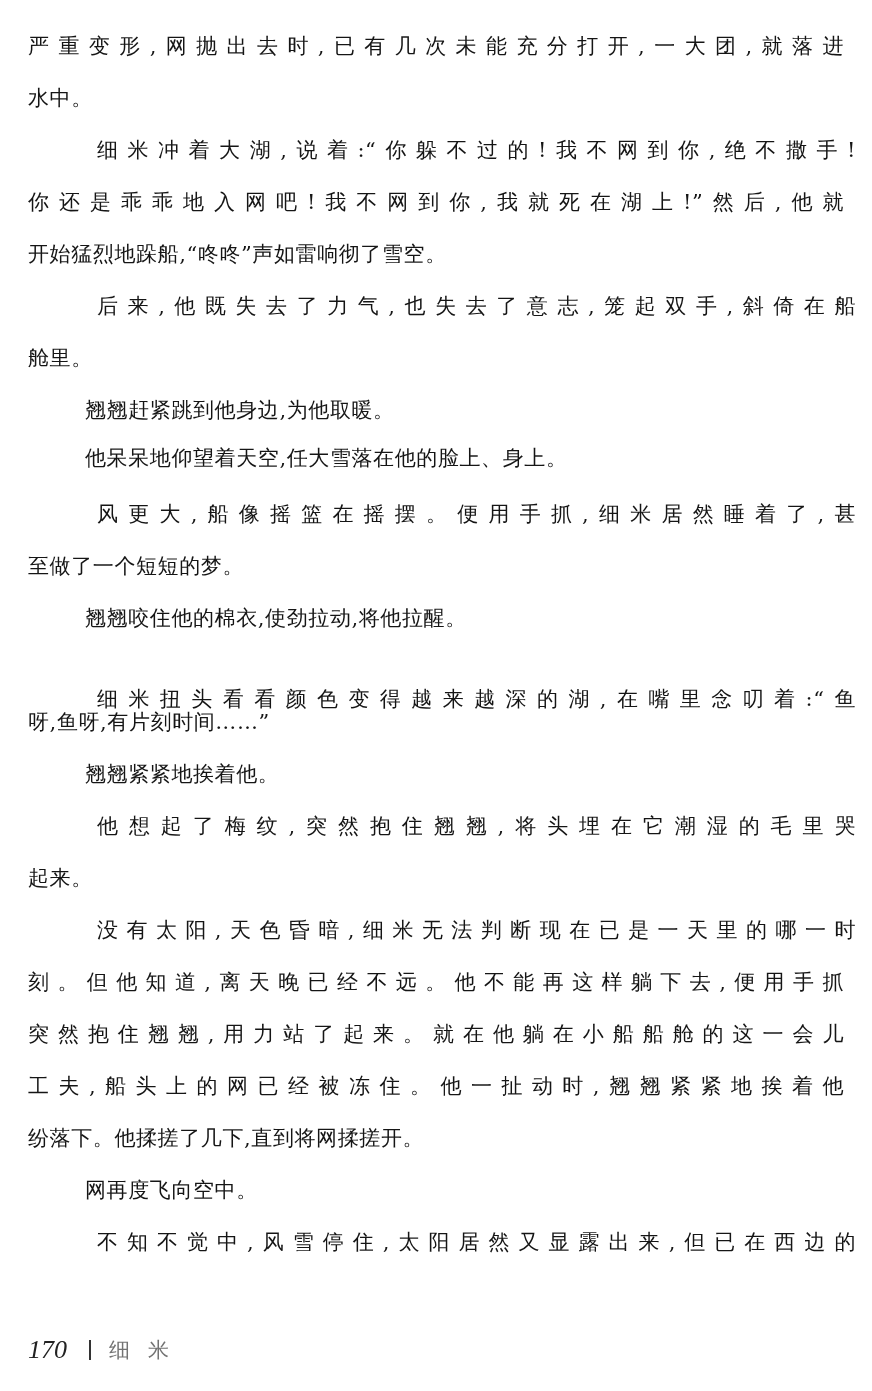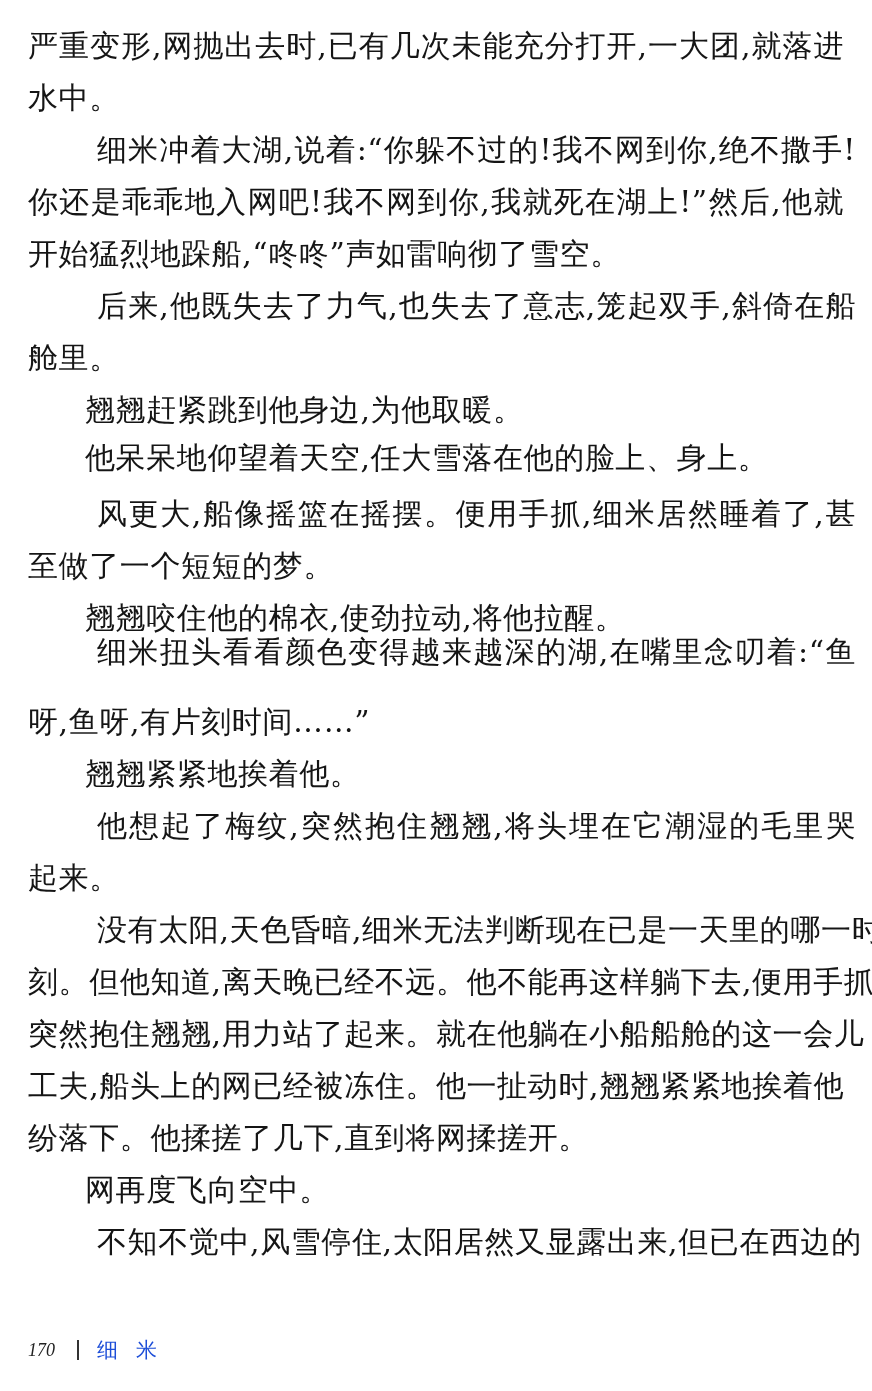--- a/index.html
+++ b/index.html
@@ -19,21 +19,21 @@
       left: 28px;
       top: 0;
       width: 816px;
     }
     .line {
       position: absolute;
       left: 0;
       height: 52px;
       line-height: 52px;
       font-family: "DejaVu Serif", "Liberation Serif", serif;
-      font-size: 30px;
+      font-size: 21px;
       white-space: nowrap;
       color: #151515;
       letter-spacing: 0.6px;
     }
     .line.justify {
       width: 816px;
       text-align: justify;
       text-align-last: justify;
     }
     .line.indent {
@@ -47,54 +47,54 @@
       position: absolute;
       left: 28px;
       top: 1330px;
       height: 40px;
       display: flex;
       align-items: center;
     }
     .page-number {
       font-family: "Liberation Serif", "DejaVu Serif", serif;
       font-style: italic;
-      font-size: 18px;
+      font-size: 26px;
       color: #222222;
     }
     .footer-divider {
       display: inline-block;
       width: 2px;
       height: 20px;
       background: #333333;
       margin: 0 18px 0 22px;
     }
     .book-title {
       font-family: "DejaVu Sans", "Liberation Sans", sans-serif;
       font-size: 21px;
       letter-spacing: 18px;
-      color: #1d4ed8;
+      color: #737373;
     }
   </style>
 </head>
 <body>
 
 <div class="page">
   <div class="line justify" style="top:20px">严重变形,网抛出去时,已有几次未能充分打开,一大团,就落进</div>
   <div class="line" style="top:72px">水中。</div>
   <div class="line indent justify" style="top:124px">细米冲着大湖,说着:“你躲不过的!我不网到你,绝不撒手!</div>
   <div class="line justify" style="top:176px">你还是乖乖地入网吧!我不网到你,我就死在湖上!”然后,他就</div>
   <div class="line" style="top:228px">开始猛烈地跺船,“咚咚”声如雷响彻了雪空。</div>
   <div class="line indent justify" style="top:280px">后来,他既失去了力气,也失去了意志,笼起双手,斜倚在船</div>
   <div class="line" style="top:332px">舱里。</div>
   <div class="line indent" style="top:384px">翘翘赶紧跳到他身边,为他取暖。</div>
   <div class="line indent" style="top:432px">他呆呆地仰望着天空,任大雪落在他的脸上、身上。</div>
   <div class="line indent justify" style="top:488px">风更大,船像摇篮在摇摆。便用手抓,细米居然睡着了,甚</div>
   <div class="line" style="top:540px">至做了一个短短的梦。</div>
   <div class="line indent" style="top:592px">翘翘咬住他的棉衣,使劲拉动,将他拉醒。</div>
-  <div class="line indent justify" style="top:626px">细米扭头看看颜色变得越来越深的湖,在嘴里念叨着:“鱼</div>
+  <div class="line indent justify" style="top:673px">细米扭头看看颜色变得越来越深的湖,在嘴里念叨着:“鱼</div>
   <div class="line" style="top:696px">呀,鱼呀,有片刻时间……”</div>
   <div class="line indent" style="top:748px">翘翘紧紧地挨着他。</div>
   <div class="line indent justify" style="top:800px">他想起了梅纹,突然抱住翘翘,将头埋在它潮湿的毛里哭</div>
   <div class="line" style="top:852px">起来。</div>
   <div class="line indent justify" style="top:904px">没有太阳,天色昏暗,细米无法判断现在已是一天里的哪一时</div>
   <div class="line justify" style="top:956px">刻。但他知道,离天晚已经不远。他不能再这样躺下去,便用手抓</div>
   <div class="line justify" style="top:1008px">突然抱住翘翘,用力站了起来。就在他躺在小船船舱的这一会儿</div>
   <div class="line justify" style="top:1060px">工夫,船头上的网已经被冻住。他一扯动时,翘翘紧紧地挨着他</div>
   <div class="line" style="top:1112px">纷落下。他揉搓了几下,直到将网揉搓开。</div>
   <div class="line indent" style="top:1164px">网再度飞向空中。</div>

